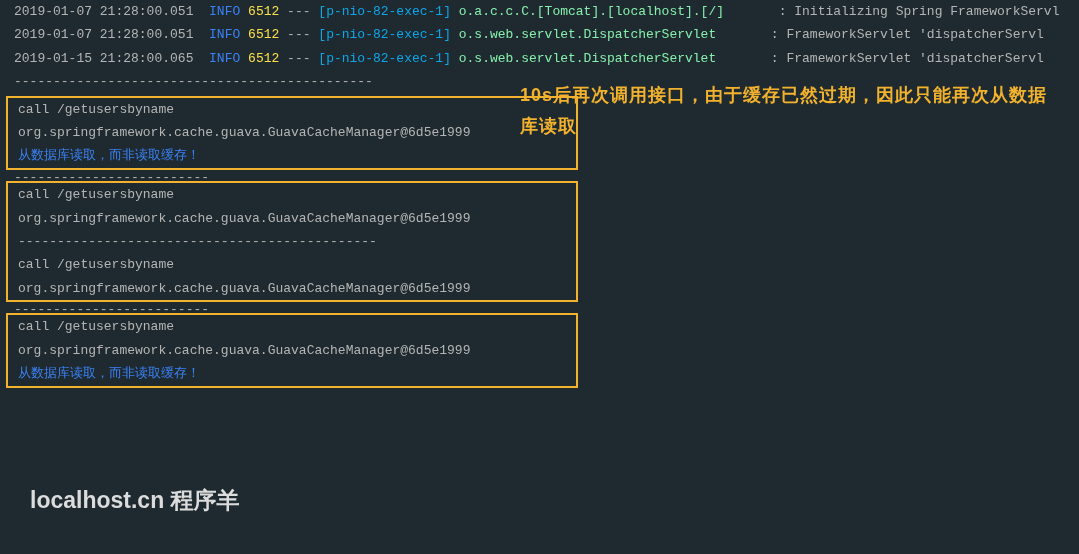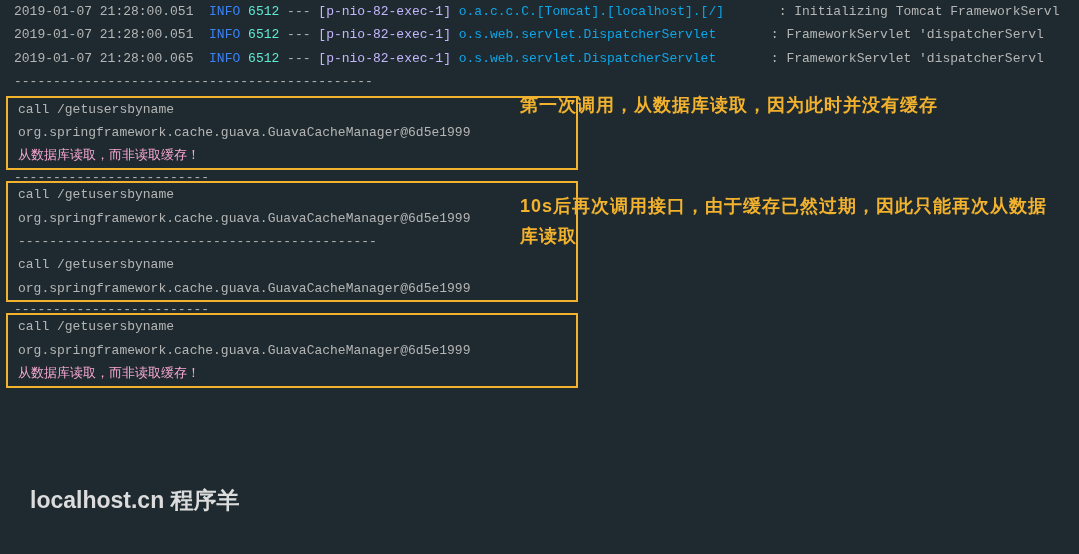--- a/index.html
+++ b/index.html
@@ -9,35 +9,35 @@
       font-size: 13px;
       width: 1079px;
       height: 554px;
       overflow: hidden;
       position: relative;
       color: #b5b5b5;
     }
     .log-line { white-space: pre; padding: 0 14px; line-height: 1.8; }
     .date { color: #b5b5b5; text-align: center; }
     .info { color: #3b82f6; }
-    .pid { color: #5eead4; }
+    .pid { color: #fde047; }
     .dash { color: #b5b5b5; }
-    .thread { color: #c4b5fd; }
-    .logger { color: #0ea5e9; }
+    .thread { color: #0ea5e9; }
+    .logger { color: #86efac; }
     .msg { color: #b5b5b5; }
     .sep { color: #b5b5b5; padding: 0 14px; line-height: 1.8; letter-spacing: 0; }
     .box {
       border: 2px solid #f2b22e;
       margin: 2px 22px 2px 6px;
       padding: 0 10px;
       width: 572px;
       line-height: 1.8;
     }
     .box-line { white-space: pre; }
-    .orange-text { color: #f9a8d4; }
+    .orange-text { color: #3b82f6; }
     .annotations {
       position: absolute;
       left: 520px;
       top: 80px;
       width: 540px;
     }
     .annotation {
       color: #f2b22e;
       font-family: "Microsoft YaHei", "PingFang SC", sans-serif;
       font-size: 18px;
@@ -54,23 +54,23 @@
       bottom: 38px;
       font-family: "Microsoft YaHei", "PingFang SC", sans-serif;
       font-size: 23px;
       font-weight: bold;
       color: #dcdcdc;
     }
   </style>
 </head>
 <body>
 
-<div class="log-line"><span class="date">2019-01-07 21:28:00.051</span>  <span class="info">INFO</span> <span class="pid">6512</span> <span class="dash">---</span> <span class="thread">[p-nio-82-exec-1]</span> <span class="logger">o.a.c.c.C.[Tomcat].[localhost].[/]    </span>   <span class="msg">: Initializing Tomcat FrameworkServl</span></div>
+<div class="log-line"><span class="date">2019-01-07 21:28:00.051</span>  <span class="info">INFO</span> <span class="pid">6512</span> <span class="dash">---</span> <span class="thread">[p-nio-82-exec-1]</span> <span class="logger">o.a.c.c.C.[Tomcat].[localhost].[/]    </span>   <span class="msg">: Initializing Spring FrameworkServl</span></div>
 <div class="log-line"><span class="date">2019-01-07 21:28:00.051</span>  <span class="info">INFO</span> <span class="pid">6512</span> <span class="dash">---</span> <span class="thread">[p-nio-82-exec-1]</span> <span class="logger">o.s.web.servlet.DispatcherServlet    </span>   <span class="msg">: FrameworkServlet 'dispatcherServl</span></div>
-<div class="log-line"><span class="date">2019-01-07 21:28:00.065</span>  <span class="info">INFO</span> <span class="pid">6512</span> <span class="dash">---</span> <span class="thread">[p-nio-82-exec-1]</span> <span class="logger">o.s.web.servlet.DispatcherServlet    </span>   <span class="msg">: FrameworkServlet 'dispatcherServl</span></div>
+<div class="log-line"><span class="date">2019-01-15 21:28:00.065</span>  <span class="info">INFO</span> <span class="pid">6512</span> <span class="dash">---</span> <span class="thread">[p-nio-82-exec-1]</span> <span class="logger">o.s.web.servlet.DispatcherServlet    </span>   <span class="msg">: FrameworkServlet 'dispatcherServl</span></div>
 <div class="sep">----------------------------------------------</div>
 
 <div class="box">
   <div class="box-line">call /getusersbyname</div>
   <div class="box-line">org.springframework.cache.guava.GuavaCacheManager@6d5e1999</div>
   <div class="box-line orange-text">从数据库读取，而非读取缓存！</div>
 </div>
 <div class="sep" style="margin-top:-6px;">-------------------------</div>
 
 <div class="box" style="margin-top:-8px;">
@@ -82,17 +82,16 @@
 </div>
 <div class="sep" style="margin-top:-6px;">-------------------------</div>
 
 <div class="box" style="margin-top:-8px;">
   <div class="box-line">call /getusersbyname</div>
   <div class="box-line">org.springframework.cache.guava.GuavaCacheManager@6d5e1999</div>
   <div class="box-line orange-text">从数据库读取，而非读取缓存！</div>
 </div>
 
 <div class="annotations">
-  <div class="annotation ann1">第一次调用，从数据库读取，因为此时并没有缓存</div>
   <div class="annotation">10s后再次调用接口，由于缓存已然过期，因此只能再次从数据库读取</div>
 </div>
 
 <div class="watermark">localhost.cn 程序羊</div>
 
 </body></html>

